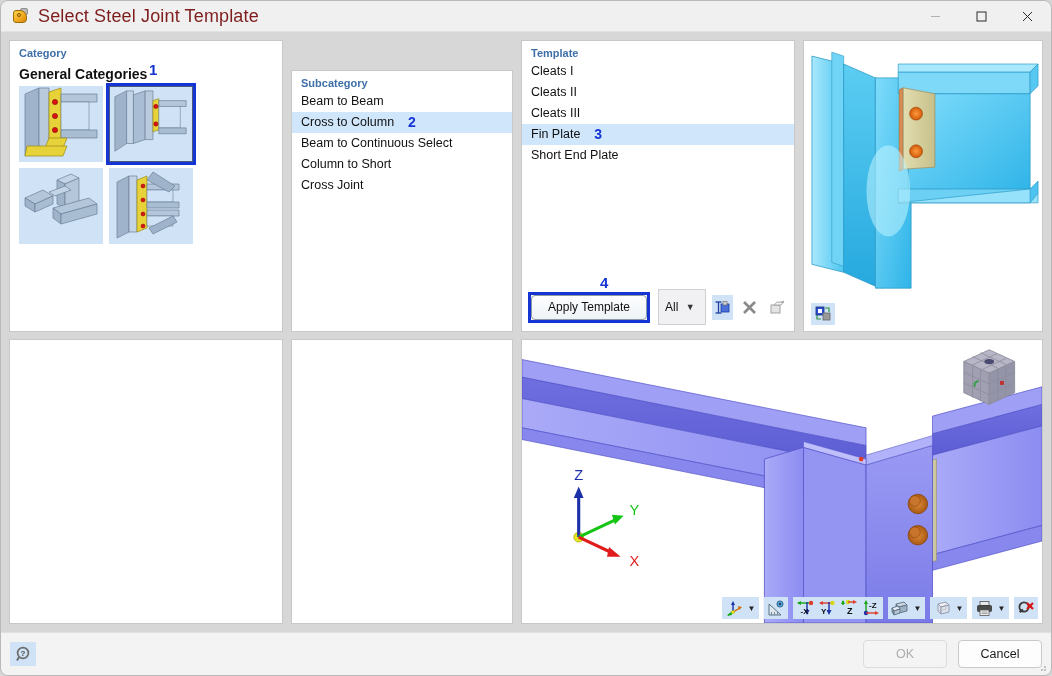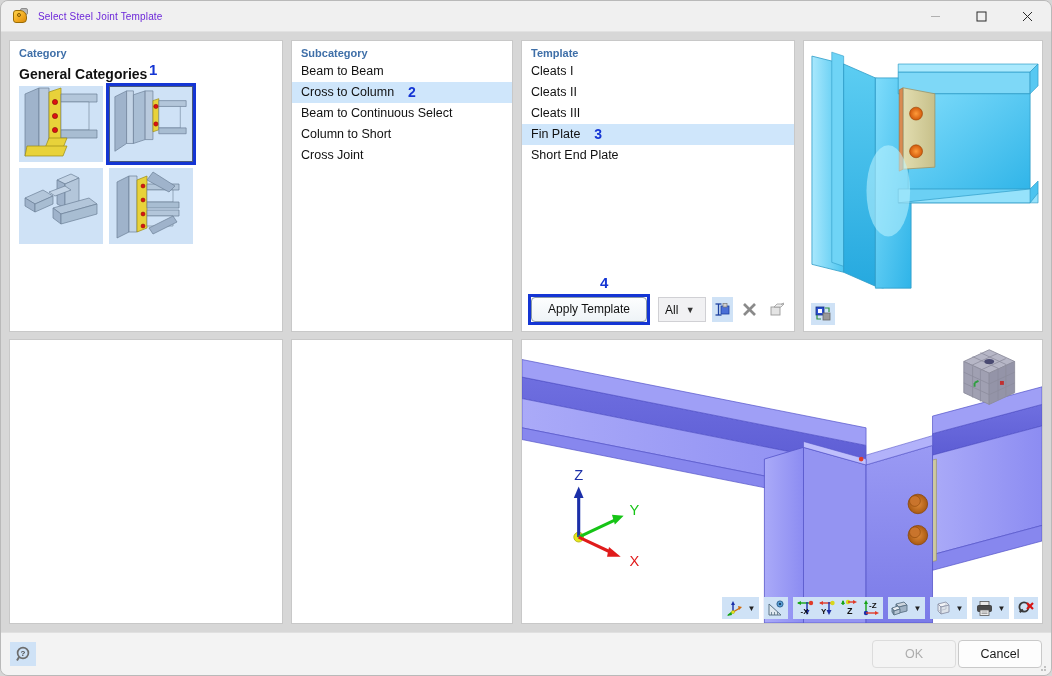--- a/index.html
+++ b/index.html
@@ -35,21 +35,21 @@
   }
   .title-icon .k-hole {
     position: absolute; left: 5px; top: 5px; width: 4px; height: 4px;
     border: 1.4px solid #7d5600; border-radius: 50%;
   }
   .title-icon .k-grey {
     position: absolute; left: 8px; top: 0px; width: 8px; height: 7px;
     background: #b9b9b9; border: 1px solid #8e8e8e; border-radius: 2px;
   }
   .titlebar .title-text {
-    font-size: 10px; color: #6d28d9; letter-spacing: .15px;
+    font-size: 18px; color: #7f1d1d; letter-spacing: .15px;
   }
   .win-buttons { margin-left: auto; display: flex; height: 100%; }
   .win-btn {
     width: 46px; height: 31px; display: flex; align-items: center; justify-content: center;
     font-size: 12px; color: #2b2b2b;
   }
   .win-btn.min { color: #b0b0b0; }
   .win-btn.close { margin-right: 1px; border-radius: 0 7px 0 0; }
   .win-btn svg { display: block; }
   
@@ -83,21 +83,21 @@
     position: relative; overflow: hidden;
     display: block;
   }
   .thumb.sel {
     outline: 3px solid #1435d4; outline-offset: 0px;
     border: 1px solid #4a5a7a;
     background: #cfe2f6;
   }
   .thumb svg { display: block; width: 100%; height: 100%; }
   
-  .sub-panel { width: 222px; flex: 0 0 222px; }
+  .sub-panel { width: 222px; flex: 0 0 222px; margin-top: 30px; }
   .tpl-panel { width: 274px; flex: 0 0 274px; display: flex; flex-direction: column; }
   .list { padding: 0; }
   .list-item {
     font-size: 12.5px; color: #111; padding: 2px 9px 3px 9px;
     line-height: 16px; position: relative;
   }
   .list-item.sel { background: #cfe6fb; }
   
   .anno {
     position: absolute; font-size: 15px; font-weight: bold;
@@ -116,21 +116,21 @@
   .apply-btn {
     background: linear-gradient(180deg,#fdfefe 0%, #eef3f7 100%);
     border: 1px solid #8c9aa6; border-radius: 4px;
     font-size: 12px; color: #111; padding: 4px 12px 5px 12px;
     font-family: "Liberation Sans", sans-serif; line-height: 14px;
     min-width: 116px;
   }
   .dd {
     display: flex; align-items: center; justify-content: space-between;
     background: #f1f1f3; border: 1px solid #d0d0d4;
-    font-size: 12px; color: #111; height: 25px; width: 54px;
+    font-size: 12px; color: #111; height: 36px; width: 54px;
     padding: 0 10px 0 6px; margin-left: 4px;
   }
   .dd .chev { font-size: 9px; color: #333; }
   .tbtn {
     width: 26px; height: 25px; display: flex; align-items: center; justify-content: center;
     margin-left: 2px;
   }
   .tbtn.active { background: #cfe2f6; }
   
   .prev-panel { flex: 1 1 auto; position: relative; overflow: hidden; }
@@ -160,21 +160,21 @@
   
   .footer {
     height: 43px; flex: 0 0 43px; background: #f3f3f3;
     border-top: 1px solid #e0e0e0; border-radius: 0 0 7px 7px;
     display: flex; align-items: center; padding: 0 9px;
   }
   .help-btn {
     width: 26px; height: 24px; background: #cfe2f6;
     display: flex; align-items: center; justify-content: center;
   }
-  .footer-actions { margin-left: auto; display: flex; gap: 2px; }
+  .footer-actions { margin-left: auto; display: flex; gap: 11px; }
   .fbtn {
     width: 84px; height: 28px; border-radius: 4px;
     font-size: 12.5px; display: flex; align-items: center; justify-content: center;
     font-family: "Liberation Sans", sans-serif;
   }
   .fbtn.ok { background: #f4f4f4; border: 1px solid #dcdcdc; color: #adadad; }
   .fbtn.cancel { background: #fdfdfd; border: 1px solid #c9c9c9; color: #1b1b1b; }
   .grip { position: absolute; right: 4px; bottom: 3px; width: 10px; height: 10px; }
 </style>
 </head>

